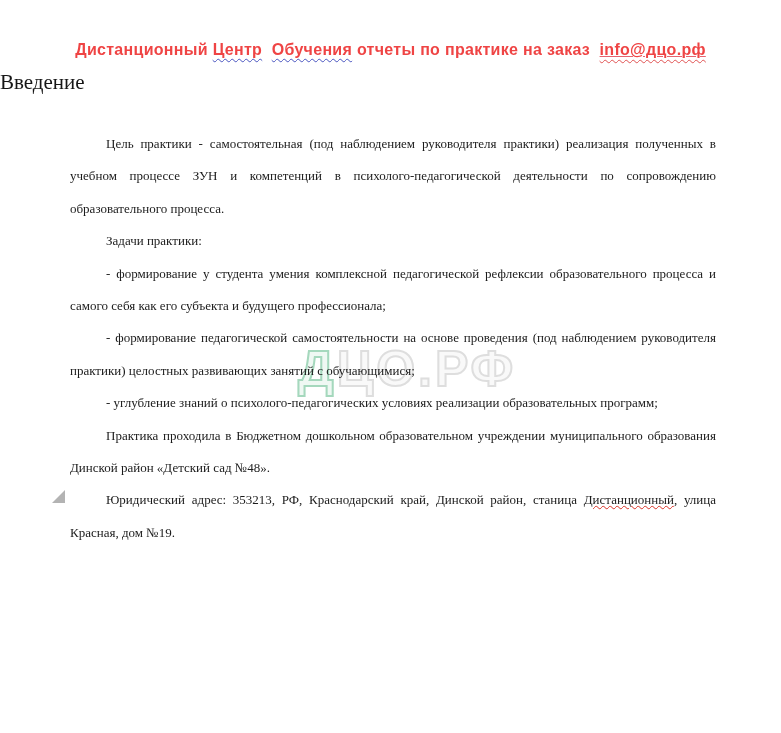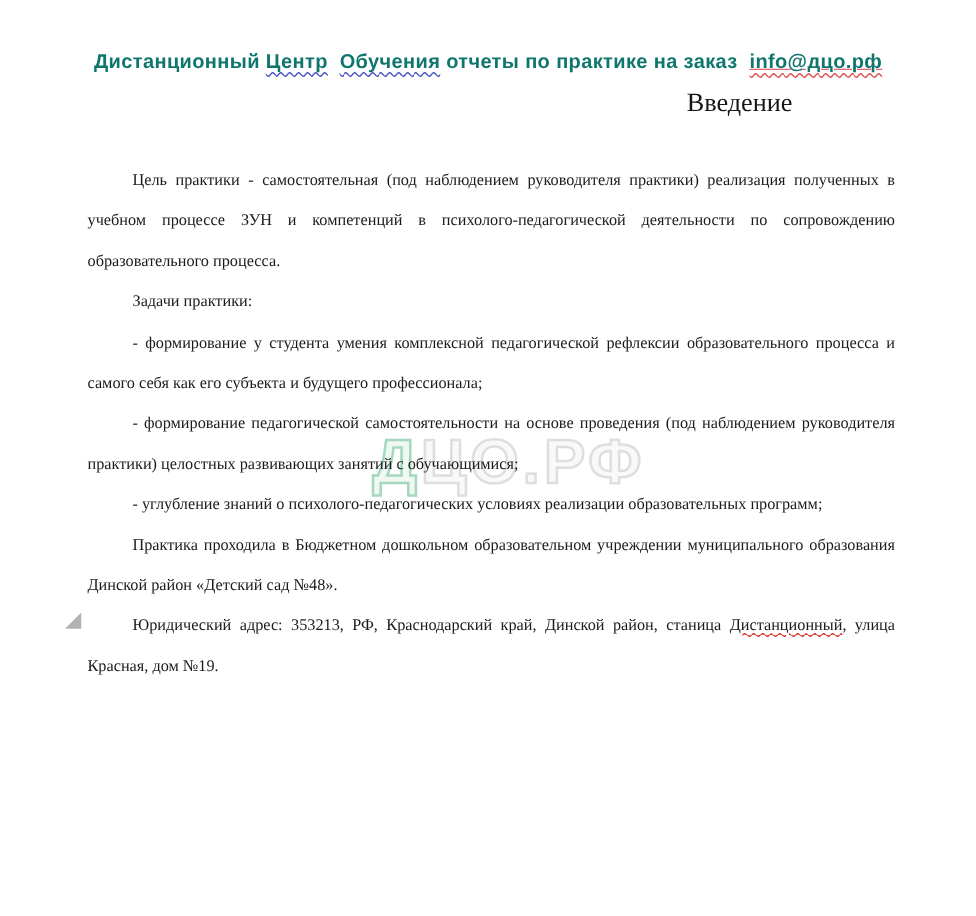--- a/index.html
+++ b/index.html
@@ -41,21 +41,21 @@
     text-decoration-style:wavy;
     text-decoration-color:#e05252;
     text-decoration-thickness:1px;
     text-underline-offset:4px;
   }
 
   
   .doc-title{
     position:absolute;
     top:70px;left:0;width:634px;
-    text-align:right;
+    text-align:left;
     font-size:21px;
     color:#161616;
   }
 
   
   .content{
     position:absolute;
     left:70px;top:128px;width:646px;
     font-size:13px;
     line-height:32.4px;
@@ -101,21 +101,21 @@
     width:0;height:0;
     border-bottom:13px solid #b3b3b3;
     border-left:13px solid transparent;
   }
 </style>
 </head>
 <body>
 
 <div class="page">
 
-  <div class="doc-header" style="color: #0f766e;"><span>Дистанционный </span><span class="wavy-blue">Центр</span><span>  </span><span class="wavy-blue">Обучения</span><span> отчеты по практике на заказ  </span><span class="link"><span class="wavy-red">info@дцо.рф</span></span></div>
+  <div class="doc-header" style="color: #ef4444;"><span>Дистанционный </span><span class="wavy-blue">Центр</span><span>  </span><span class="wavy-blue">Обучения</span><span> отчеты по практике на заказ  </span><span class="link"><span class="wavy-red">info@дцо.рф</span></span></div>
 
   <div class="doc-title">Введение</div>
 
   <div class="watermark"><span class="wm-green">Д</span><span class="wm-gray">ЦО.РФ</span></div>
 
   <div class="content">
       <p class="para"><span>Цель практики - самостоятельная (под наблюдением руководителя практики) реализация полученных в учебном процессе ЗУН и компетенций в психолого-педагогической деятельности по сопровождению образовательного процесса.</span></p>
       <p class="para"><span>Задачи практики:</span></p>
       <p class="para"><span>- формирование у студента умения комплексной педагогической рефлексии образовательного процесса и самого себя как его субъекта и будущего профессионала;</span></p>
       <p class="para"><span>- формирование педагогической самостоятельности на основе проведения (под наблюдением руководителя практики) целостных развивающих занятий с обучающимися;</span></p>

